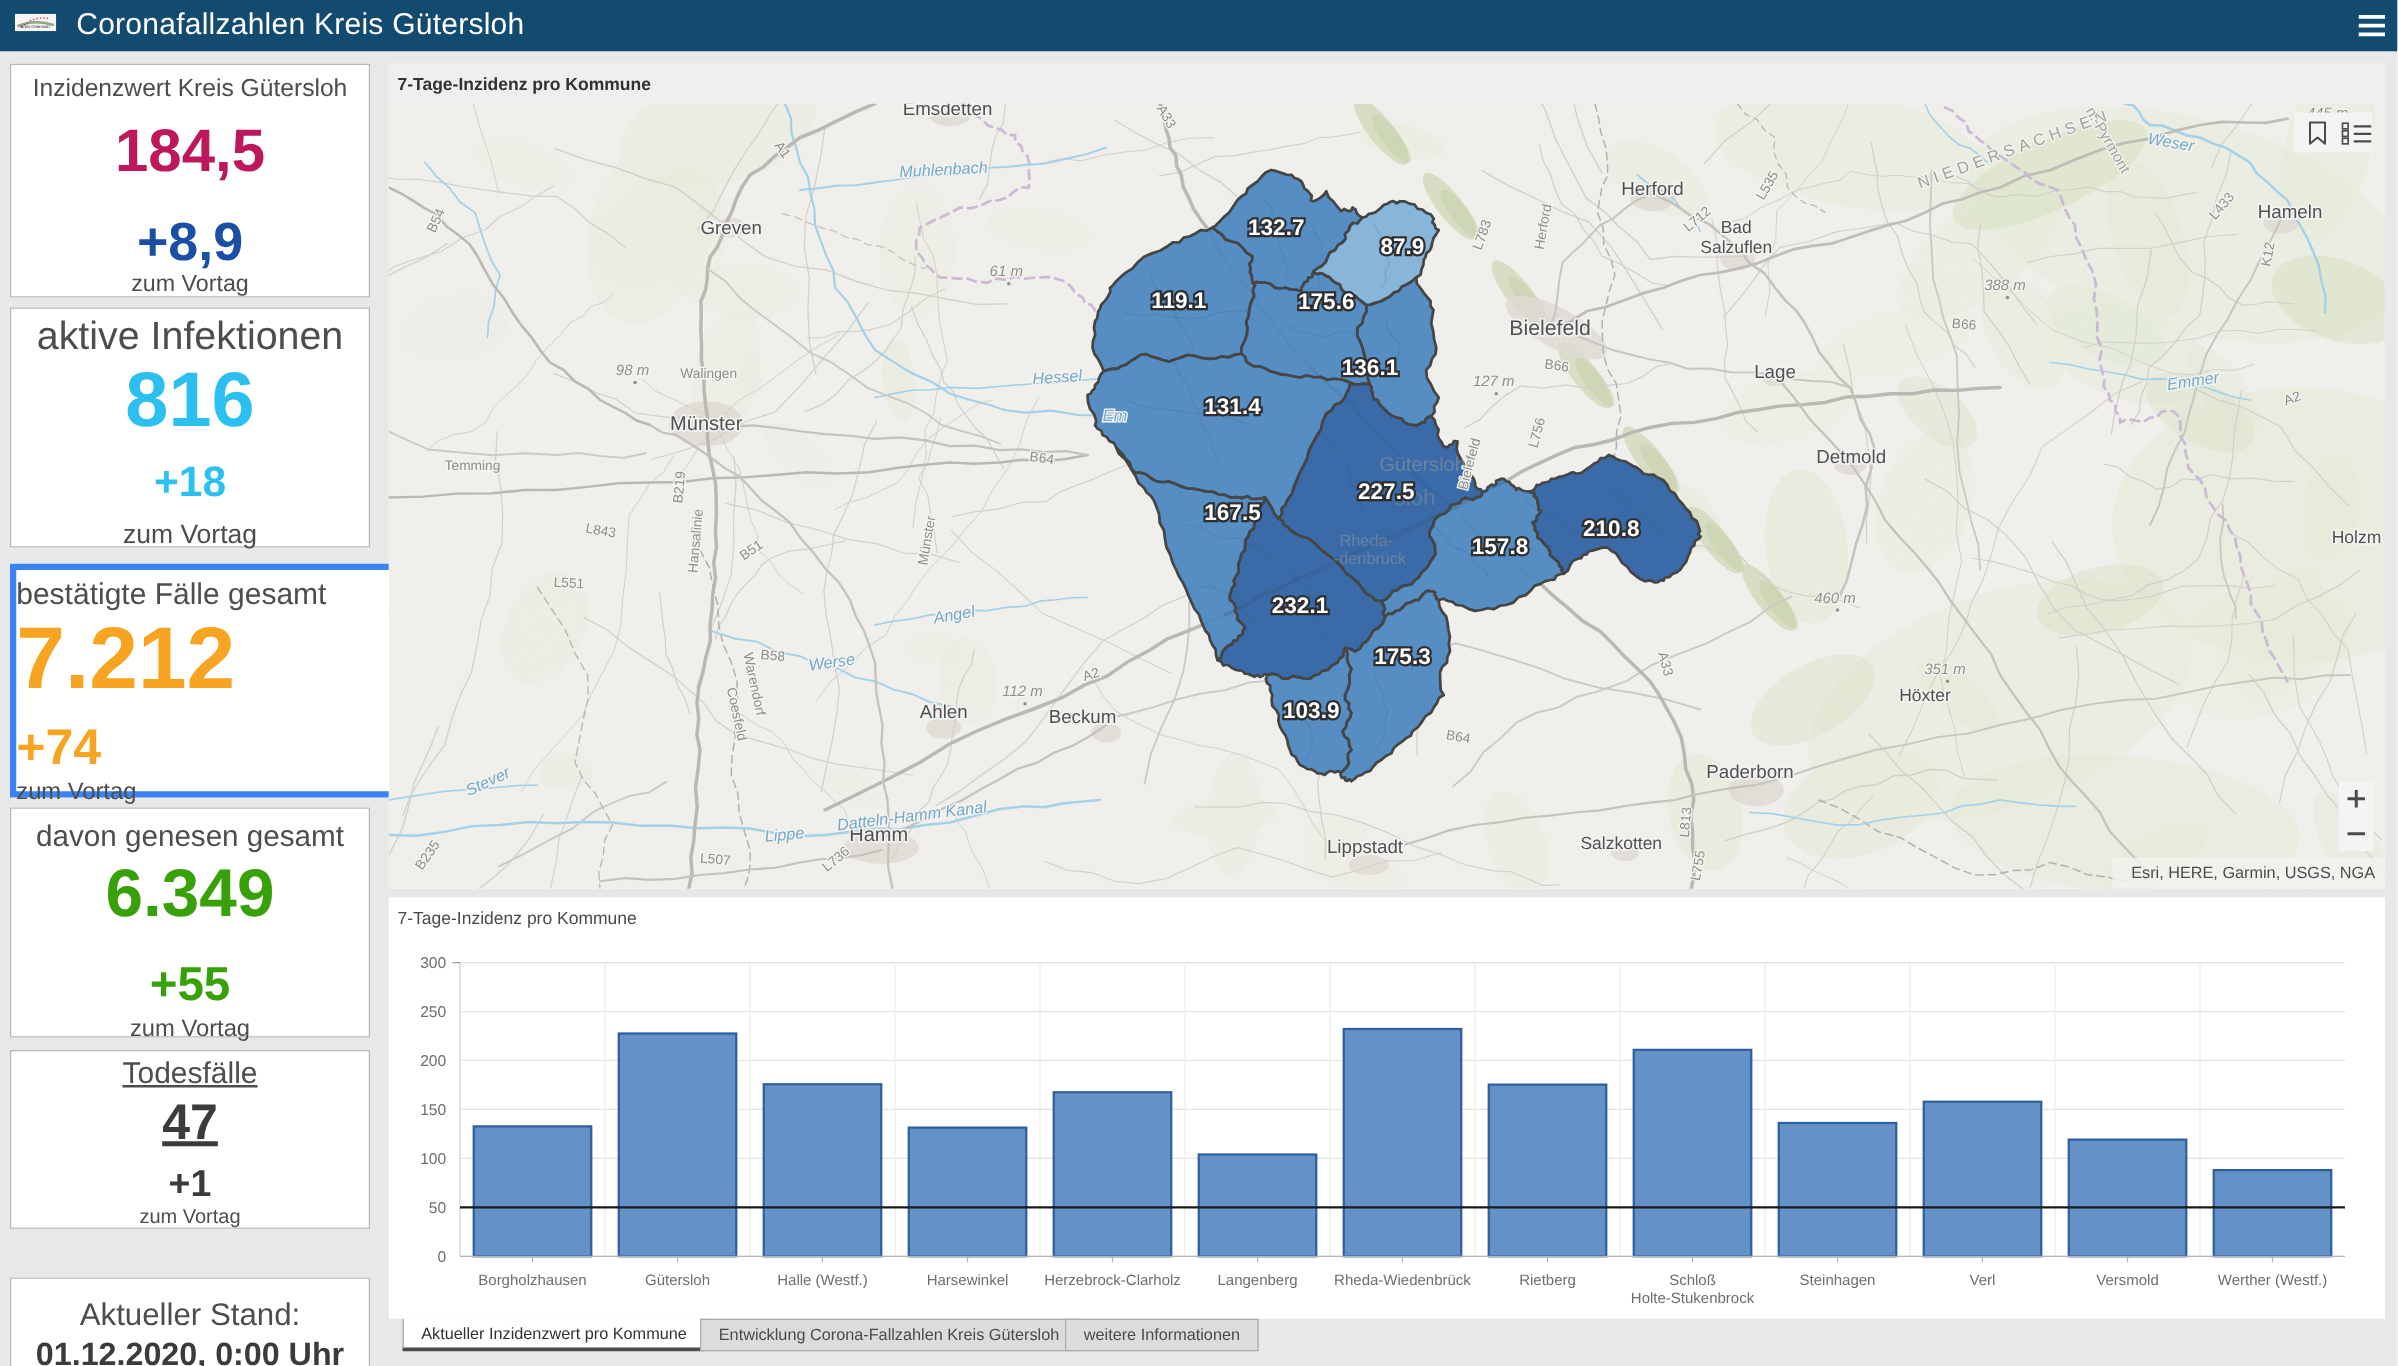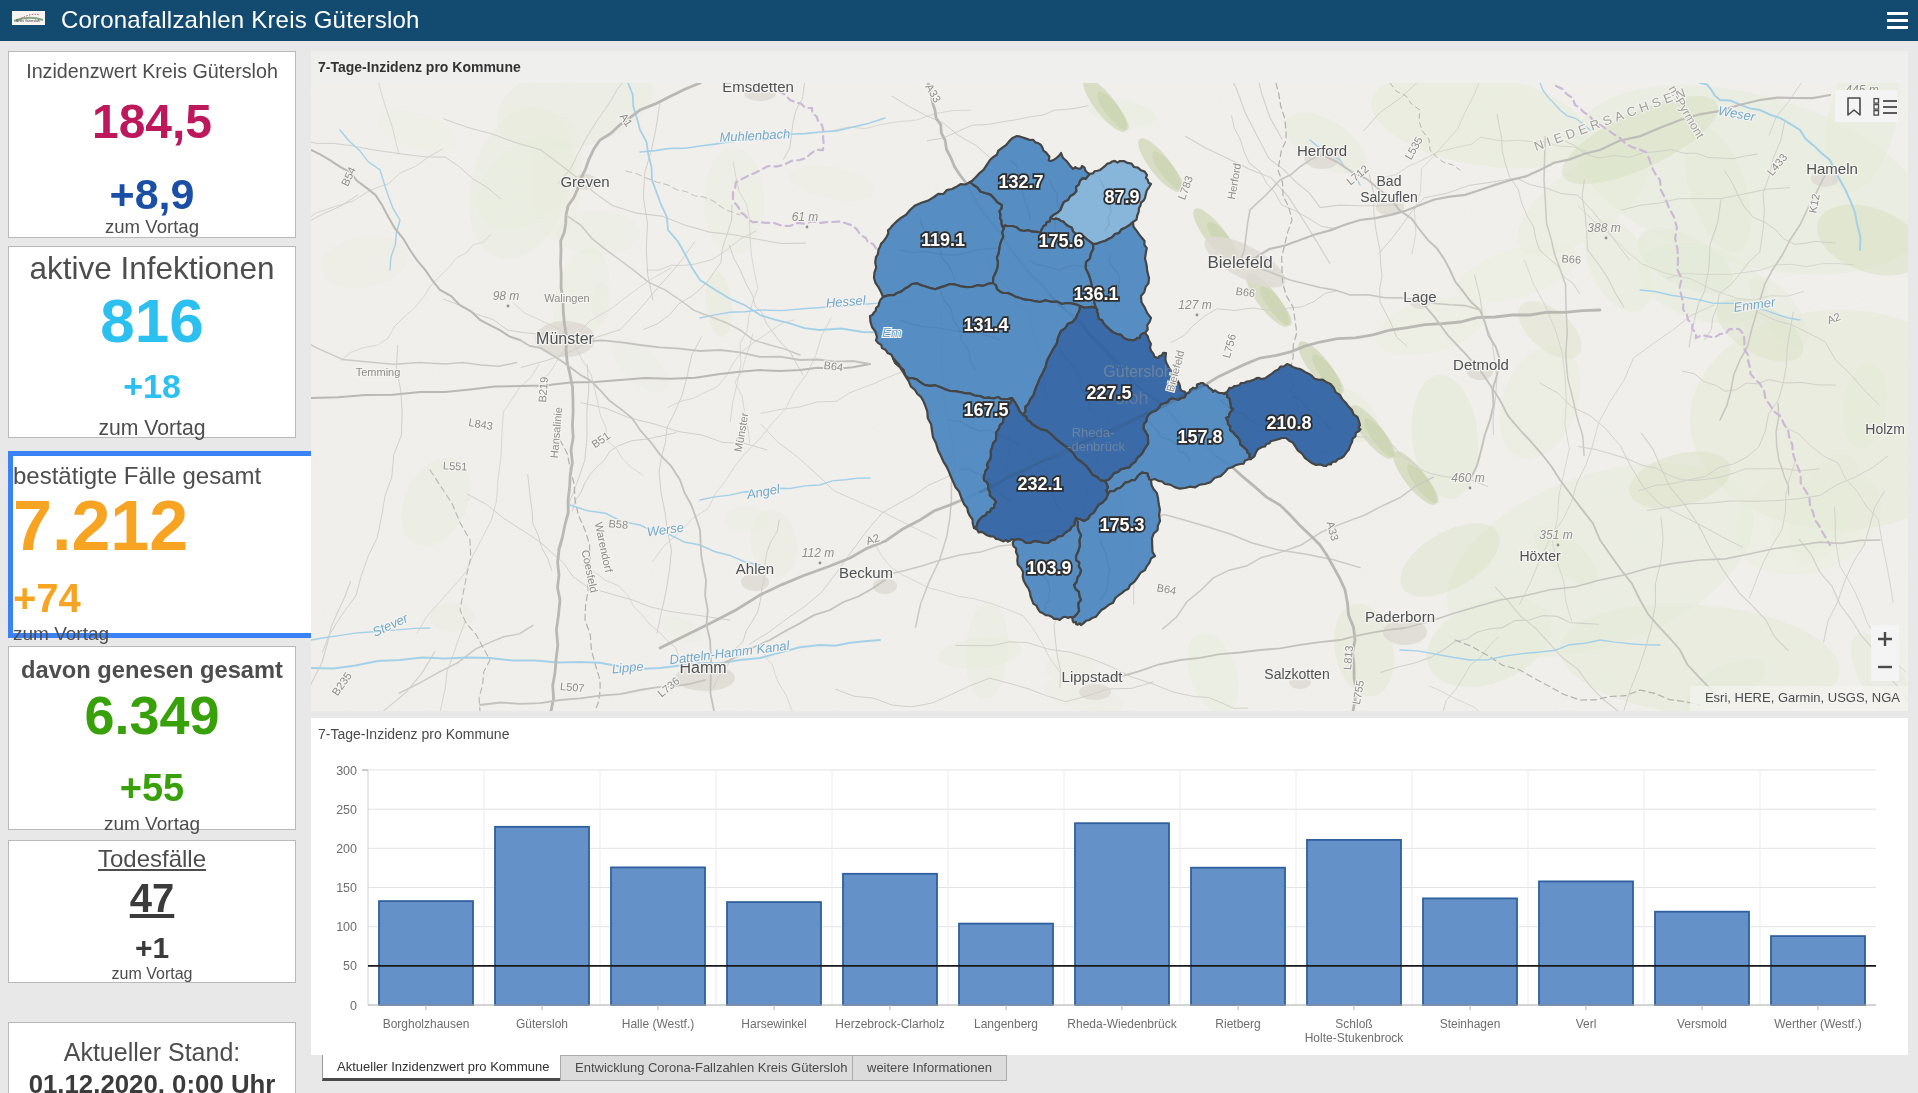--- a/index.html
+++ b/index.html
@@ -35,21 +35,21 @@
     <div style="position:absolute;left:0;right:0;top:119px;font-size:34px;color:#2bc0f0;font-weight:700;line-height:41px;white-space:nowrap;">+18</div>
     <div style="position:absolute;left:0;right:0;top:168px;font-size:21.2px;color:#4d4d4d;font-weight:400;line-height:25px;white-space:nowrap;">zum Vortag</div>
   </div>
 <div style="position:absolute;left:8px;top:451px;width:320px;height:187px;background:#fff;border:5px solid #3b82f6;box-sizing:border-box;text-align:left;">
     <div style="position:absolute;left:0;right:0;top:5px;font-size:24px;color:#4d4d4d;font-weight:400;line-height:29px;white-space:nowrap;">bestätigte Fälle gesamt</div>
     <div style="position:absolute;left:0;right:0;top:28px;font-size:70px;color:#f7a423;font-weight:700;line-height:84px;white-space:nowrap;">7.212</div>
     <div style="position:absolute;left:0;right:0;top:118px;font-size:40px;color:#f7a423;font-weight:700;line-height:48px;white-space:nowrap;">+74</div>
     <div style="position:absolute;left:0;right:0;top:166px;font-size:19px;color:#4d4d4d;font-weight:400;line-height:23px;white-space:nowrap;">zum Vortag</div>
   </div>
 <div style="position:absolute;left:8px;top:646px;width:288px;height:184px;background:#fff;border:1px solid #b9b9b9;box-sizing:border-box;text-align:center;">
-    <div style="position:absolute;left:0;right:0;top:9px;font-size:23.7px;color:#4d4d4d;font-weight:700;line-height:28px;white-space:nowrap;">davon genesen gesamt</div>
+    <div style="position:absolute;left:0;right:0;top:9px;font-size:23.7px;color:#4d4d4d;font-weight:400;line-height:28px;white-space:nowrap;">davon genesen gesamt</div>
     <div style="position:absolute;left:0;right:0;top:29px;font-size:54px;color:#38a10a;font-weight:700;line-height:78px;white-space:nowrap;">6.349</div>
     <div style="position:absolute;left:0;right:0;top:118px;font-size:38px;color:#38a10a;font-weight:700;line-height:46px;white-space:nowrap;">+55</div>
     <div style="position:absolute;left:0;right:0;top:165px;font-size:19px;color:#4d4d4d;font-weight:400;line-height:23px;white-space:nowrap;">zum Vortag</div>
   </div>
 <div style="position:absolute;left:8px;top:840px;width:288px;height:143px;background:#fff;border:1px solid #b9b9b9;box-sizing:border-box;text-align:center;">
     <div style="position:absolute;left:0;right:0;top:3px;font-size:24px;color:#4d4d4d;font-weight:400;line-height:29px;white-space:nowrap;text-decoration:underline;">Todesfälle</div>
     <div style="position:absolute;left:0;right:0;top:28px;font-size:40px;color:#3b3b3b;font-weight:700;line-height:58px;white-space:nowrap;text-decoration:underline;">47</div>
     <div style="position:absolute;left:0;right:0;top:89px;font-size:30px;color:#3b3b3b;font-weight:700;line-height:36px;white-space:nowrap;">+1</div>
     <div style="position:absolute;left:0;right:0;top:123px;font-size:16px;color:#4d4d4d;font-weight:400;line-height:19px;white-space:nowrap;">zum Vortag</div>
   </div>

